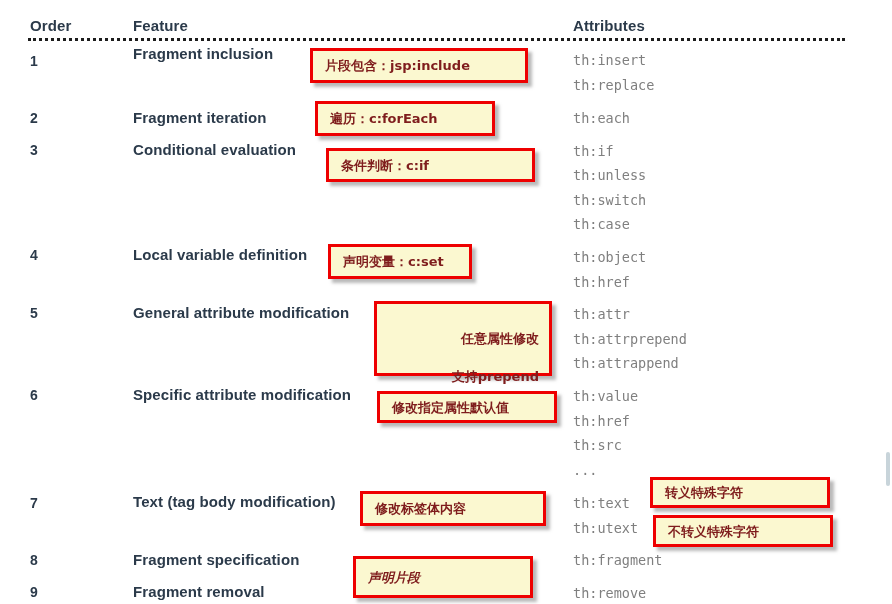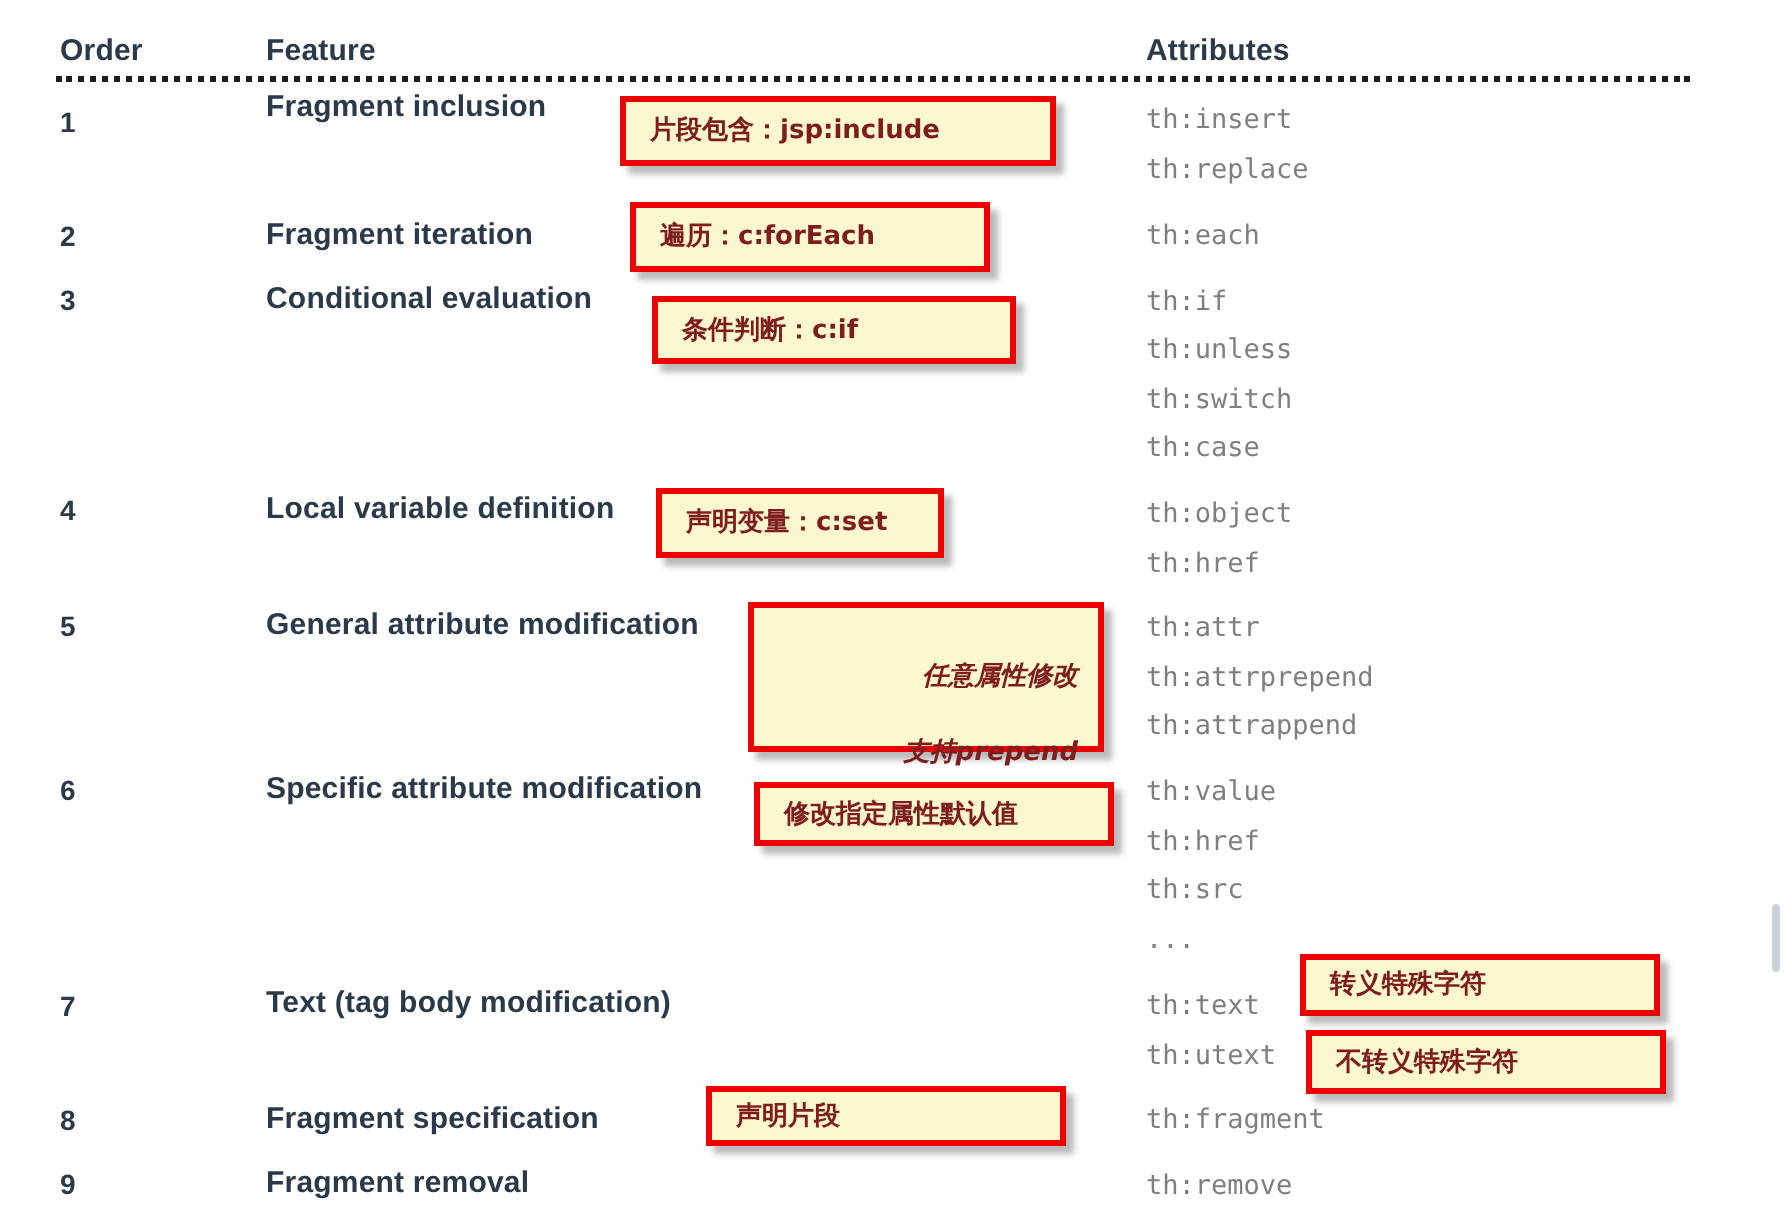--- a/index.html
+++ b/index.html
@@ -93,21 +93,20 @@
     line-height: 19px;
     display: flex;
     align-items: center;
     padding: 2px 10px 2px 12px;
     white-space: pre-line;
     text-align: right;
   }
   .note.multi {
     display: block;
     padding: 6px 10px 6px 0;
-    font-style: italic;
   }
   .note .ln { display: block; }
 
   
   .scroll-stub {
     position: absolute;
     left: 886px;
     top: 452px;
     width: 4px;
     height: 34px;
@@ -173,34 +172,35 @@
     <div class="cell order" style="top:584px">9</div>
     <div class="cell feature" style="top:583px">Fragment removal</div>
     <div class="attr" style="top:585px">th:remove</div>
 
   </div>
 
   <div class="note" style="left:310px; top:48px;  width:218px; height:35px;">片段包含：jsp:include</div>
 
   <div class="note" style="left:315px; top:101px; width:180px; height:35px;">遍历：c:forEach</div>
 
-  <div class="note" style="left:326px; top:148px; width:182px; height:34px;">条件判断：c:if</div>
+  <div class="note" style="left:326px; top:148px; width:209px; height:34px;">条件判断：c:if</div>
 
   <div class="note" style="left:328px; top:244px; width:144px; height:35px;">声明变量：c:set</div>
 
   <div class="note multi" style="left:374px; top:301px; width:178px; height:75px;">
     <span class="ln">任意属性修改</span>
     <span class="ln">支持prepend</span>
     <span class="ln">，append</span>
   </div>
 
   <div class="note" style="left:377px; top:391px; width:180px; height:32px;">修改指定属性默认值</div>
 
+  <div class="note" style="left:360px; top:491px; width:186px; height:35px;">修改标签体内容</div>
 
   <div class="note" style="left:650px; top:477px; width:180px; height:31px;">转义特殊字符</div>
 
   <div class="note" style="left:653px; top:515px; width:180px; height:32px;">不转义特殊字符</div>
 
-  <div class="note" style="left:353px; top:543px; width:180px; height:30px;">声明片段</div>
+  <div class="note" style="left:353px; top:556px; width:180px; height:42px;font-style:italic;">声明片段</div>
 
   <div class="scroll-stub"></div>
 
 </div>
 
 </body></html>

